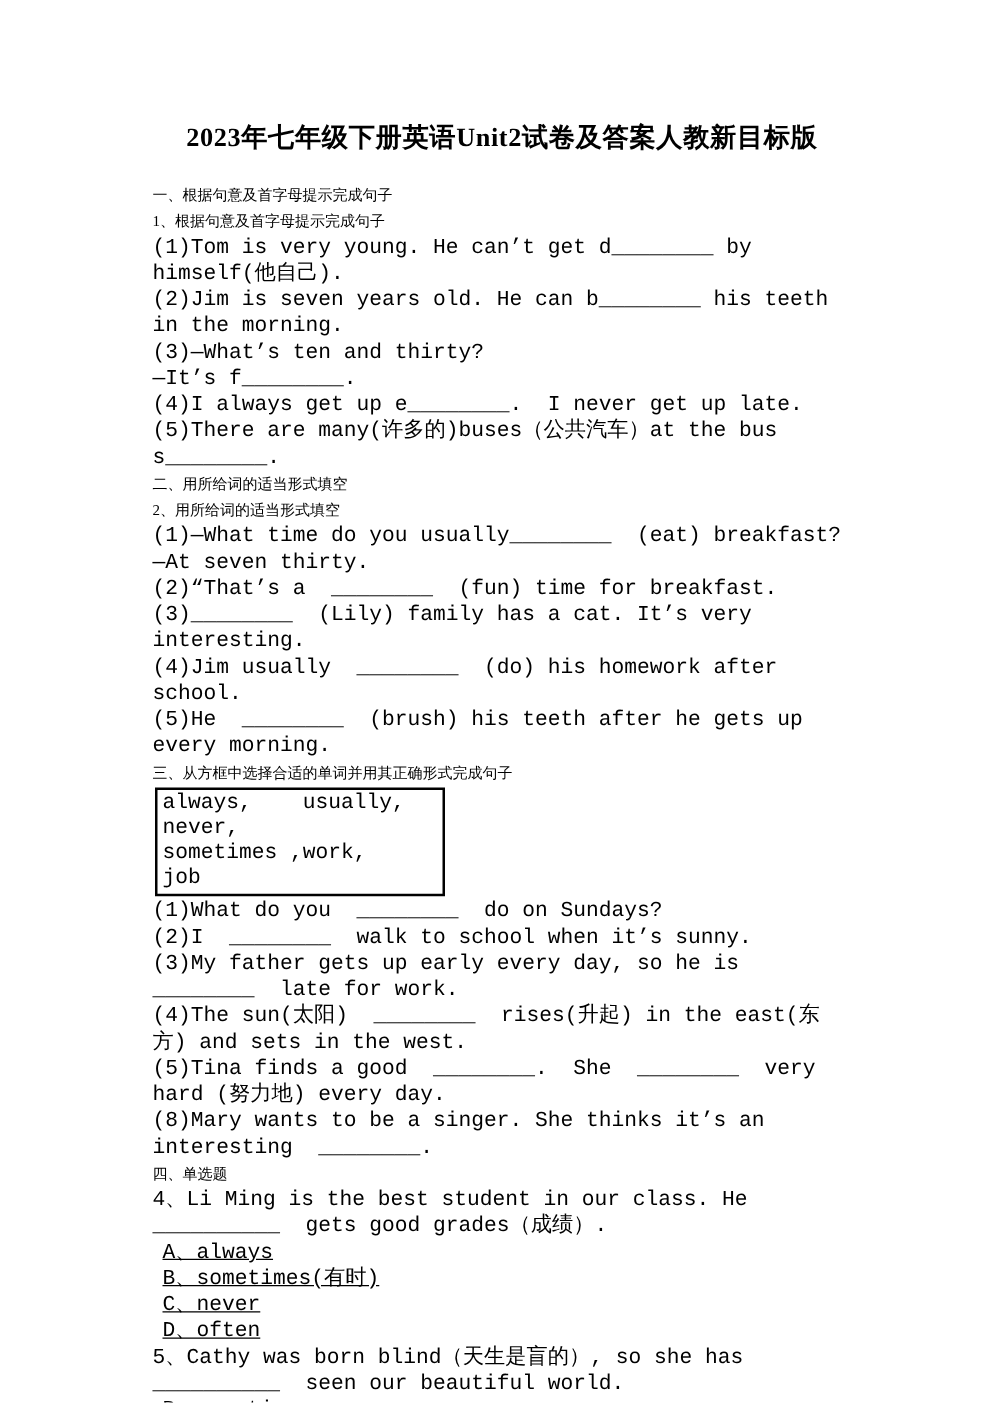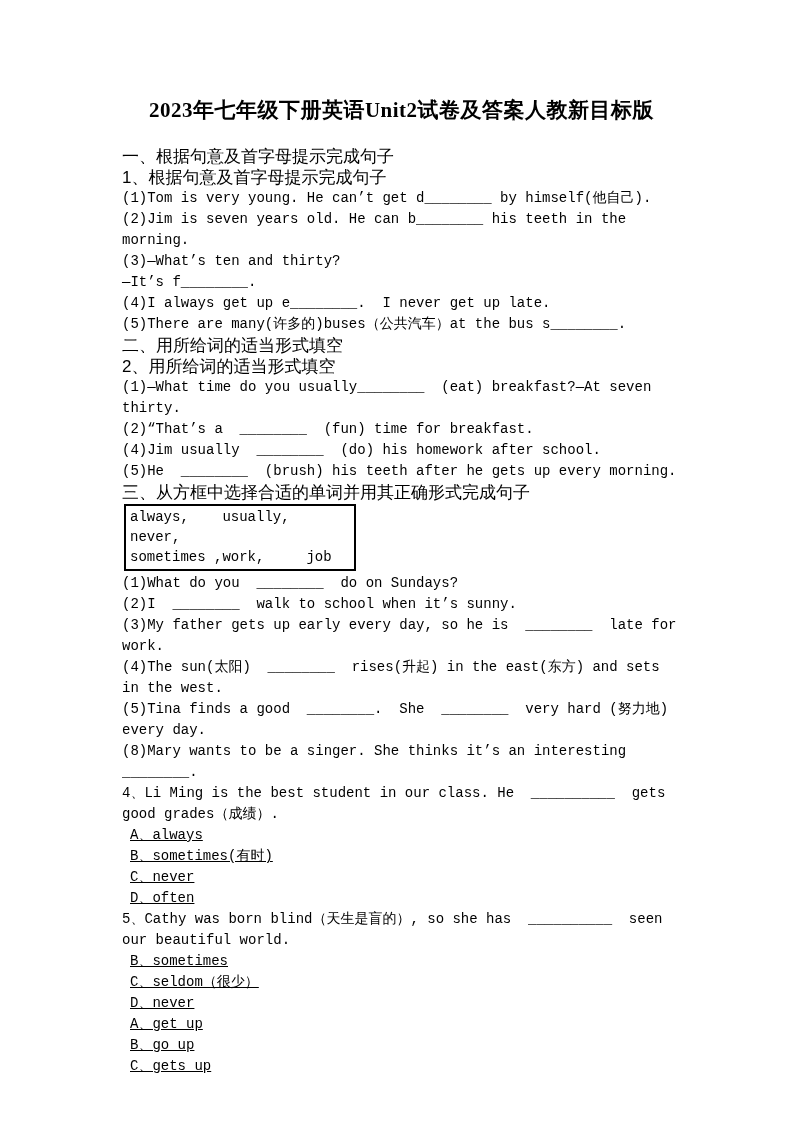--- a/index.html
+++ b/index.html
@@ -28,29 +28,29 @@
     font-size: 21px;
     letter-spacing: 0.5px;
     margin: 0 0 22px 0;
     color: #000000;
   }
   .content {
     width: 560px;
   }
   .line {
     font-family: "Liberation Mono", "DejaVu Sans Mono", monospace;
-    font-size: 14px;
+    font-size: 17px;
     line-height: 21px;
     white-space: pre-wrap;
     word-break: break-word;
     color: #000000;
   }
   .line.section, .line.cnline {
-    font-family: Liberation Sans, sans-serif;
-    font-size: 17px;
+    font-family: Liberation Serif, serif;
+    font-size: 12px;
   }
   .line.option {
     padding-left: 8px;
     text-decoration: underline;
   }
   .word-box {
     box-sizing: border-box;
     border: 2px solid #000000;
     width: 232px;
     padding: 1px 16px 2px 4px;
@@ -71,33 +71,35 @@
       <div class="line line">(1)Tom is very young. He can’t get d________ by himself(他自己).</div>
       <div class="line line">(2)Jim is seven years old. He can b________ his teeth in the morning.</div>
       <div class="line line">(3)—What’s ten and thirty?</div>
       <div class="line line">—It’s f________.</div>
       <div class="line line">(4)I always get up e________.  I never get up late.</div>
       <div class="line line">(5)There are many(许多的)buses（公共汽车）at the bus s________.</div>
       <div class="line section">二、用所给词的适当形式填空</div>
       <div class="line section">2、用所给词的适当形式填空</div>
       <div class="line line">(1)—What time do you usually________  (eat) breakfast?—At seven thirty.</div>
       <div class="line line">(2)“That’s a  ________  (fun) time for breakfast.</div>
+      <div class="line line">(3)________  (Lily) family has a cat. It’s very interesting.</div>
       <div class="line line">(4)Jim usually  ________  (do) his homework after school.</div>
       <div class="line line">(5)He  ________  (brush) his teeth after he gets up every morning.</div>
       <div class="line section">三、从方框中选择合适的单词并用其正确形式完成句子</div>
       <div class="word-box">
         <div class="line">always,    usually,      never,</div>
         <div class="line">sometimes ,work,     job</div>
       </div>
       <div class="line line">(1)What do you  ________  do on Sundays?</div>
       <div class="line line">(2)I  ________  walk to school when it’s sunny.</div>
       <div class="line line">(3)My father gets up early every day, so he is  ________  late for work.</div>
       <div class="line line">(4)The sun(太阳)  ________  rises(升起) in the east(东方) and sets in the west.</div>
       <div class="line line">(5)Tina finds a good  ________.  She  ________  very hard (努力地) every day.</div>
       <div class="line line">(8)Mary wants to be a singer. She thinks it’s an interesting  ________.</div>
+      <div class="line section">四、单选题</div>
       <div class="line line">4、Li Ming is the best student in our class. He  __________  gets good grades（成绩）.</div>
       <div class="line option">A、always</div>
       <div class="line option">B、sometimes(有时)</div>
       <div class="line option">C、never</div>
       <div class="line option">D、often</div>
       <div class="line line">5、Cathy was born blind（天生是盲的）, so she has  __________  seen our beautiful world.</div>
       <div class="line option">B、sometimes</div>
       <div class="line option">C、seldom（很少）</div>
       <div class="line option">D、never</div>
       <div class="line option">A、get up</div>

